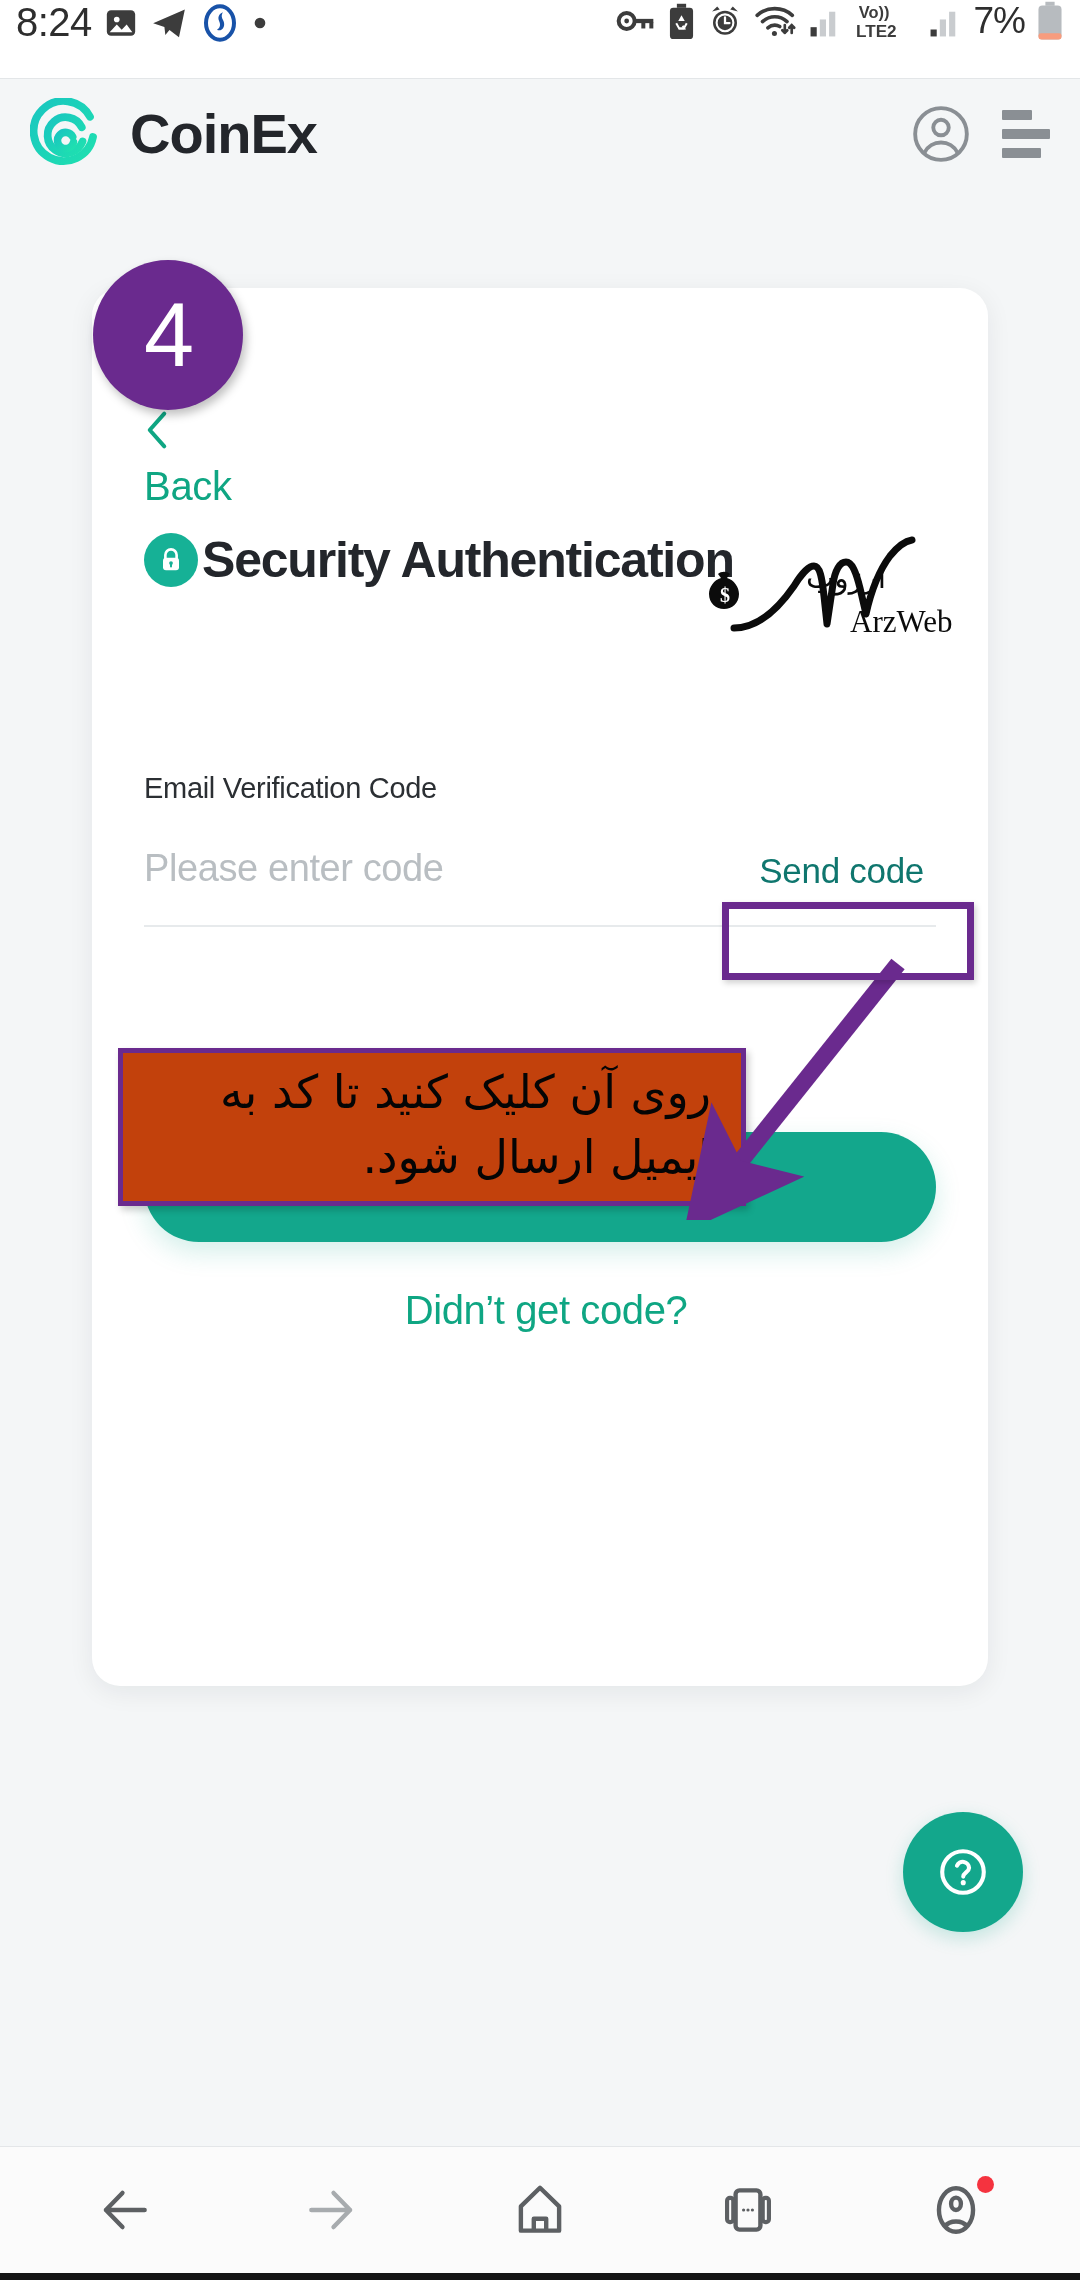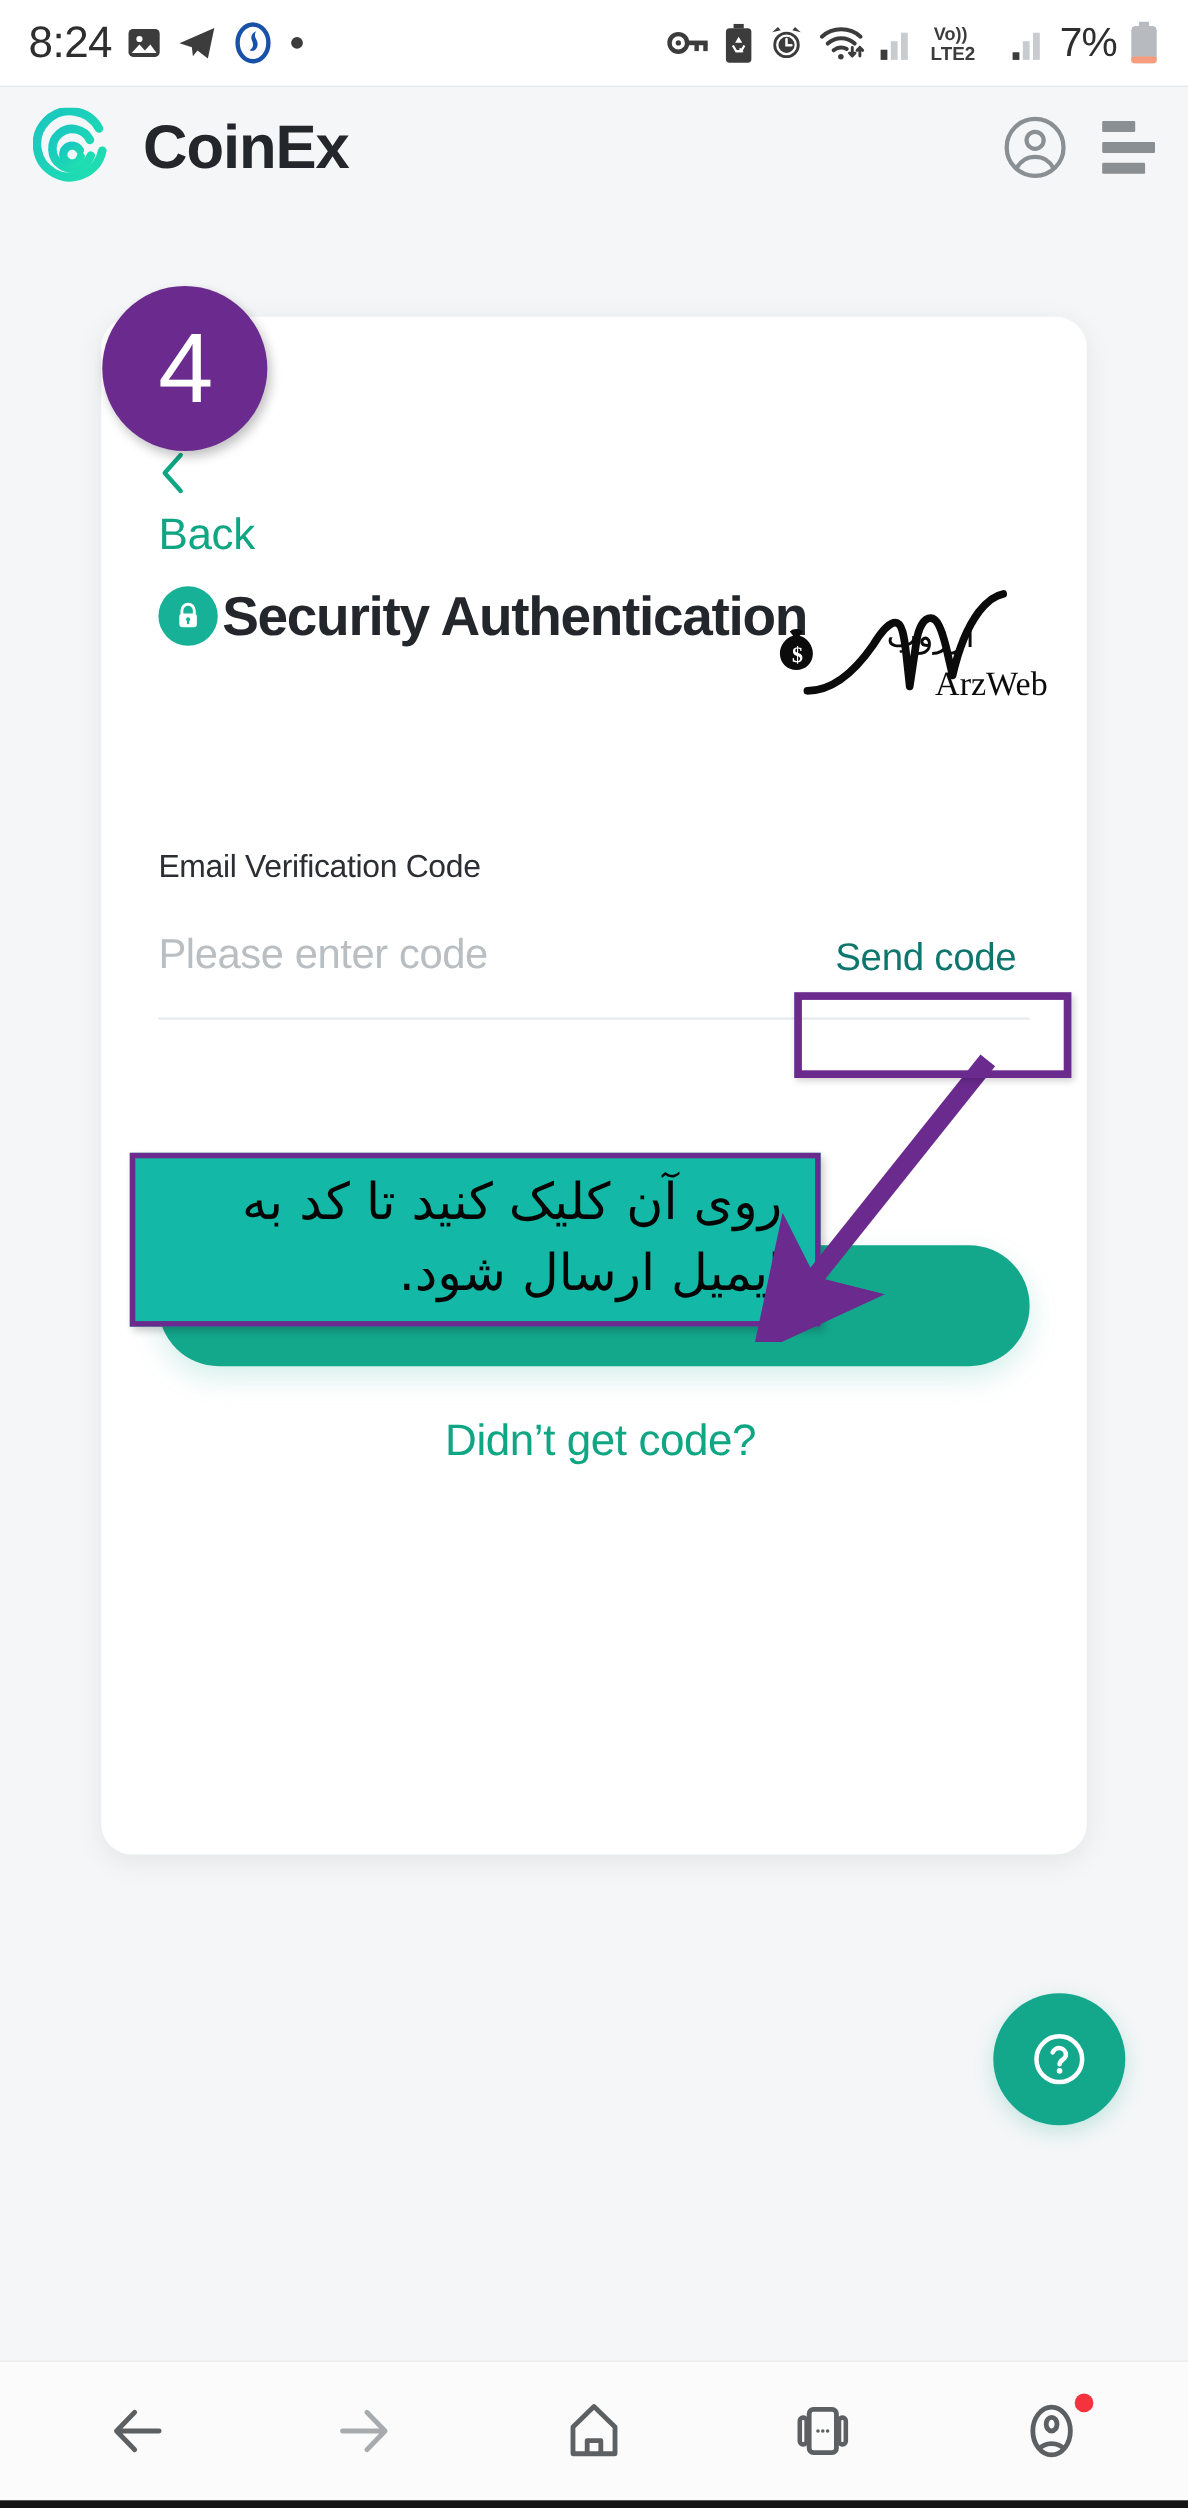--- a/index.html
+++ b/index.html
@@ -7,22 +7,22 @@
     width:1080px; height:2280px;
     background:#ffffff;
     font-family:"Liberation Sans", sans-serif;
     overflow:hidden;
   }
   #screen { position:relative; width:1080px; height:2280px; background:#f4f6f7; }
 
   
   .statusbar{
     position:absolute; top:0; left:0; width:1080px; height:78px;
-    background:#ffffff; display:flex; align-items:center;
-    padding:0 26px;
+    background:#ffffff; display:flex; align-items:flex-start;
+    padding:0 16px;
   }
   .sb-left{ display:flex; align-items:center; gap:12px; }
   .sb-time{ font-size:40px; color:#2e2e2e; letter-spacing:-0.5px; font-family:"Liberation Sans", sans-serif;}
   .sb-right{ margin-left:auto; display:flex; align-items:center; gap:11px; }
   .sb-batt-pct{ font-size:37px; color:#2e2e2e; letter-spacing:-1px; }
   .icon-sq{ display:block; }
 
   
   .appheader{
     position:absolute; top:78px; left:0; width:1080px; height:110px;
@@ -110,21 +110,21 @@
   }
 
   
   .ann-sendcode-box{
     position:absolute; left:722px; top:902px; width:252px; height:78px;
     border:7px solid #6a2a8e; background:transparent; z-index:30;
     box-shadow:2px 3px 6px rgba(0,0,0,0.18);
   }
   .ann-text-box{
     position:absolute; left:118px; top:1048px; width:628px; height:158px;
-    border:5px solid #6a2a8e; background:#14b8a6; z-index:28;
+    border:5px solid #6a2a8e; background:#c2410c; z-index:28;
     box-shadow:3px 4px 7px rgba(0,0,0,0.2);
     display:flex; align-items:center; justify-content:flex-end;
     padding:6px 30px 10px 30px;
   }
   .ann-text{
     direction:rtl; text-align:right; font-size:46px; line-height:1.42;
     color:#050505; font-family:"DejaVu Sans", sans-serif; letter-spacing:0;
   }
   .ann-arrow{
     position:absolute; left:640px; top:950px; width:280px; height:270px; z-index:29;

